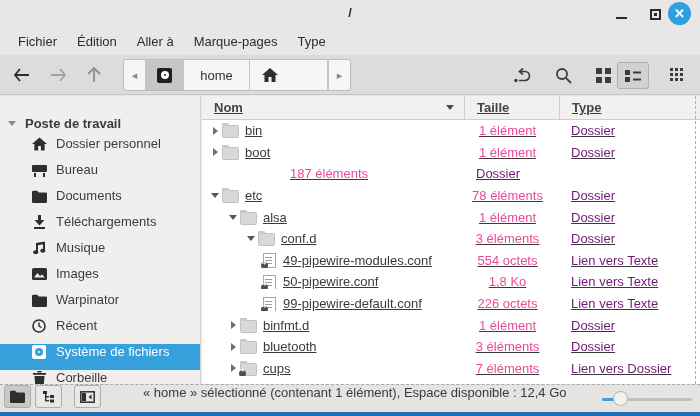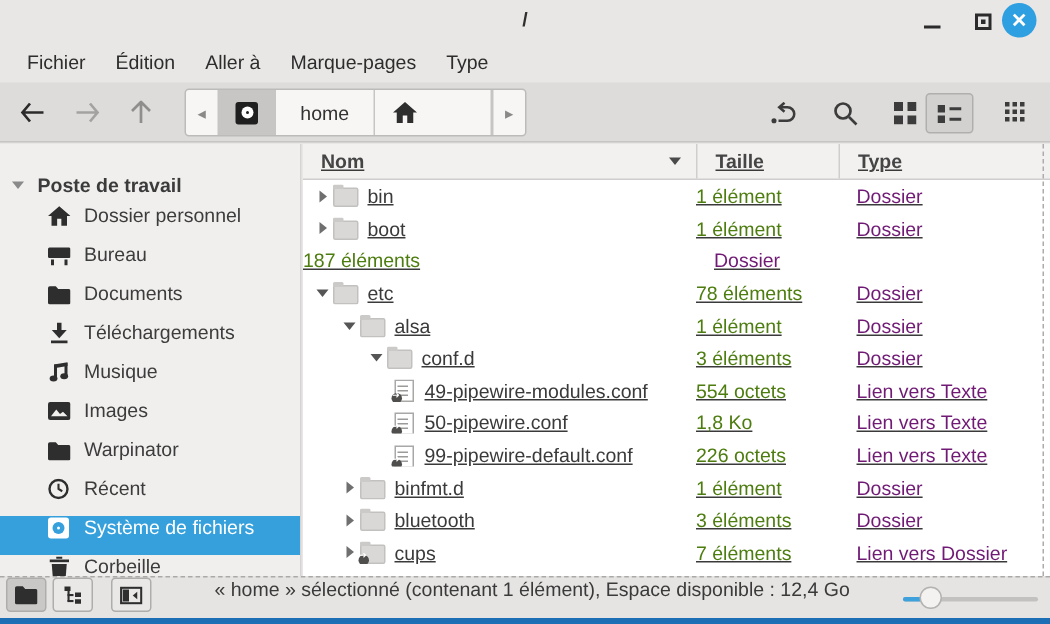--- a/index.html
+++ b/index.html
@@ -69,21 +69,21 @@
   .exp.open::before { content:""; width:0; height:0; border-left:4px solid transparent; border-right:4px solid transparent; border-top:5px solid #555; }
   .ficon { width:17px; height:13px; margin-right:6px; position:relative; flex:none; }
   .ficon.folder::before, .ficon.folder-link::before { content:""; position:absolute; left:0; top:1px; width:15px; height:11px; background:#d9d8d6; border:1px solid #c2c1bf; border-radius:1.5px; }
   .ficon.folder::after, .ficon.folder-link::after { content:""; position:absolute; left:0; top:-1px; width:7px; height:3px; background:#cbcac8; border-radius:1px 1px 0 0; }
   .ficon.file-link { width:15px; height:14px; }
   .ficon.file-link::before { content:""; position:absolute; left:1px; top:0; width:11px; height:13px; background:#fff; border:1px solid #a9a8a7;
     background-image:linear-gradient(#9c9b9a,#9c9b9a),linear-gradient(#9c9b9a,#9c9b9a),linear-gradient(#9c9b9a,#9c9b9a);
     background-repeat:no-repeat; background-size:7px 1px; background-position:1px 3px,1px 6px,1px 9px; }
   .emblem { position:absolute; left:-1px; bottom:-2px; width:7px; height:7px; border-radius:50%; background:#4f4e4d; }
   .emblem::before { content:"➜"; position:absolute; left:0.5px; top:-3.5px; color:#fff; font-size:6px; }
-  .size-cell { text-align:left; padding-right:8px; color:#4d7c0f; }
+  .size-cell { text-align:center; padding-right:8px; color:#ec4899; }
   .type-cell { padding-left:12px; color:#701a75; }
 
   
   .edge-right { position:absolute; left:695px; top:96px; height:288px; border-left:1px dashed #adacab; }
 
   
   .statusbar { position:absolute; left:0; top:384px; width:700px; height:28px; background:#e5e4e3; border-top:1px dashed #aaa9a8; display:flex; }
   .sbtn { width:27px; height:23px; border:1px solid #aeadac; border-radius:3px; background:#e9e8e7; display:flex; align-items:center; justify-content:center; margin-left:4px; }
   .sbtn.pressed { background:#c9c8c7; }
   .sbtn.gap { margin-left:12px; }

